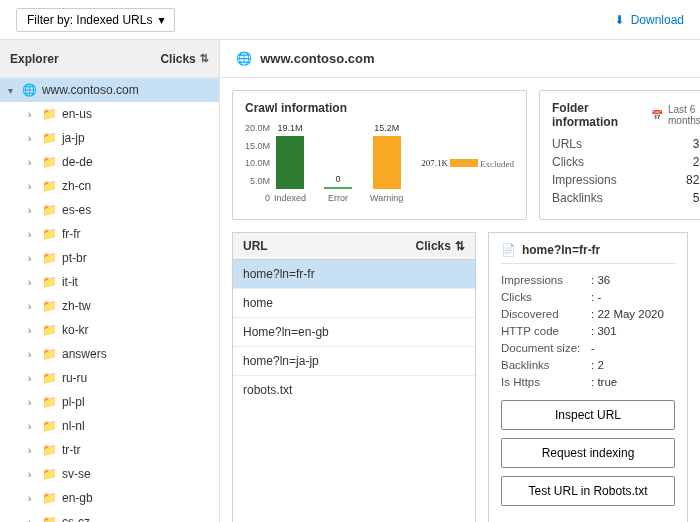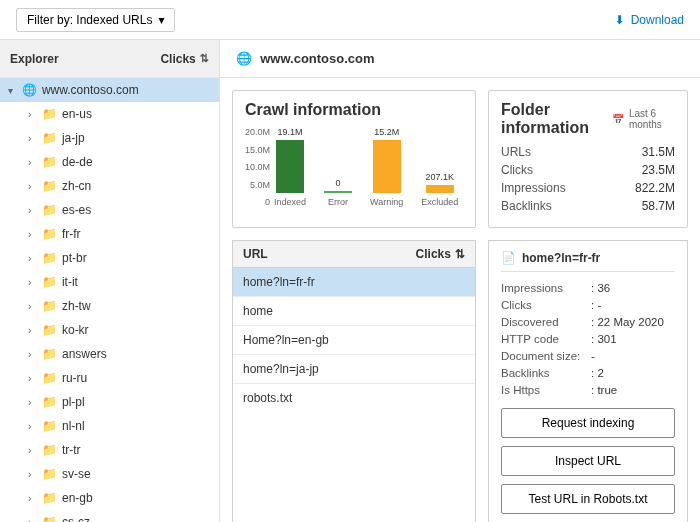--- a/index.html
+++ b/index.html
@@ -48,21 +48,21 @@
       display: flex; align-items: center; gap: 8px; padding: 8px 16px;
       border-bottom: 1px solid #e0e0e0; height: 38px; font-weight: 600; font-size: 13px;
     }
 
     .panels { display: flex; gap: 0; padding: 12px; gap: 12px; }
 
     
     .card {
       border: 1px solid #d0d0d0; border-radius: 2px; padding: 10px 12px; background: #fff;
     }
-    .card-title { font-weight: 600; font-size: 16px; margin-bottom: 8px; }
+    .card-title { font-weight: 600; font-size: 12px; margin-bottom: 8px; }
 
     .crawl-card { flex: 1; }
     .folder-card { flex: 0 0 200px; }
     .bar-group { display: flex; flex-direction: column; align-items: center; gap: 2px; }
     .bar-label-top { font-size: 10px; color: #333; margin-bottom: 2px; }
     .bar { width: 30px; }
     .bar-label-bottom { font-size: 10px; color: #666; margin-top: 3px; }
 
     .folder-info-header {
       display: flex; align-items: center; justify-content: space-between; margin-bottom: 8px;
@@ -269,21 +269,21 @@
               <div class="bar-group" style="height: 80px; justify-content: flex-end; display: flex; flex-direction: column; align-items: center;">
     <span class="bar-label-top" style="font-size:9px;color:#333;margin-bottom:1px;">0</span>
     <div class="bar" style="width:28px;height:2px;background:#4caf50;"></div>
     <span class="bar-label-bottom" style="font-size:9px;color:#666;margin-top:2px;">Error</span>
   </div>
               <div class="bar-group" style="height: 80px; justify-content: flex-end; display: flex; flex-direction: column; align-items: center;">
     <span class="bar-label-top" style="font-size:9px;color:#333;margin-bottom:1px;">15.2M</span>
     <div class="bar" style="width:28px;height:56px;background:#f9a825;"></div>
     <span class="bar-label-bottom" style="font-size:9px;color:#666;margin-top:2px;">Warning</span>
   </div>
-              <div class="bar-group" style="height: 80px; justify-content: flex-end; display: flex; flex-direction: column; align-items: center;">
+              <div class="bar-group" style="height: 80px; justify-content: flex-end; display: flex; flex-direction: row; align-items: center; font-family: Liberation Serif, serif;">
     <span class="bar-label-top" style="font-size:9px;color:#333;margin-bottom:1px;">207.1K</span>
     <div class="bar" style="width:28px;height:8px;background:#f9a825;"></div>
     <span class="bar-label-bottom" style="font-size:9px;color:#666;margin-top:2px;">Excluded</span>
   </div>
             </div>
         </div>
       </div>
 
       <div class="card folder-card">
         <div class="folder-info-header">
@@ -362,21 +362,21 @@
             <div class="detail-row">
     <span class="dlabel">Backlinks</span>
     <span class="dvalue">: 2</span>
   </div>
             <div class="detail-row">
     <span class="dlabel">Is Https</span>
     <span class="dvalue">: true</span>
   </div>
           </div>
         <div class="actions-section" id="action-buttons">
+            <button class="action-btn">Inspect URL</button>
             <button class="action-btn">Request indexing</button>
-            <button class="action-btn">Inspect URL</button>
             <button class="action-btn">Test URL in Robots.txt</button>
           </div>
       </div>
 
     </div>
   </div>
 </div>
 
 </body></html>

